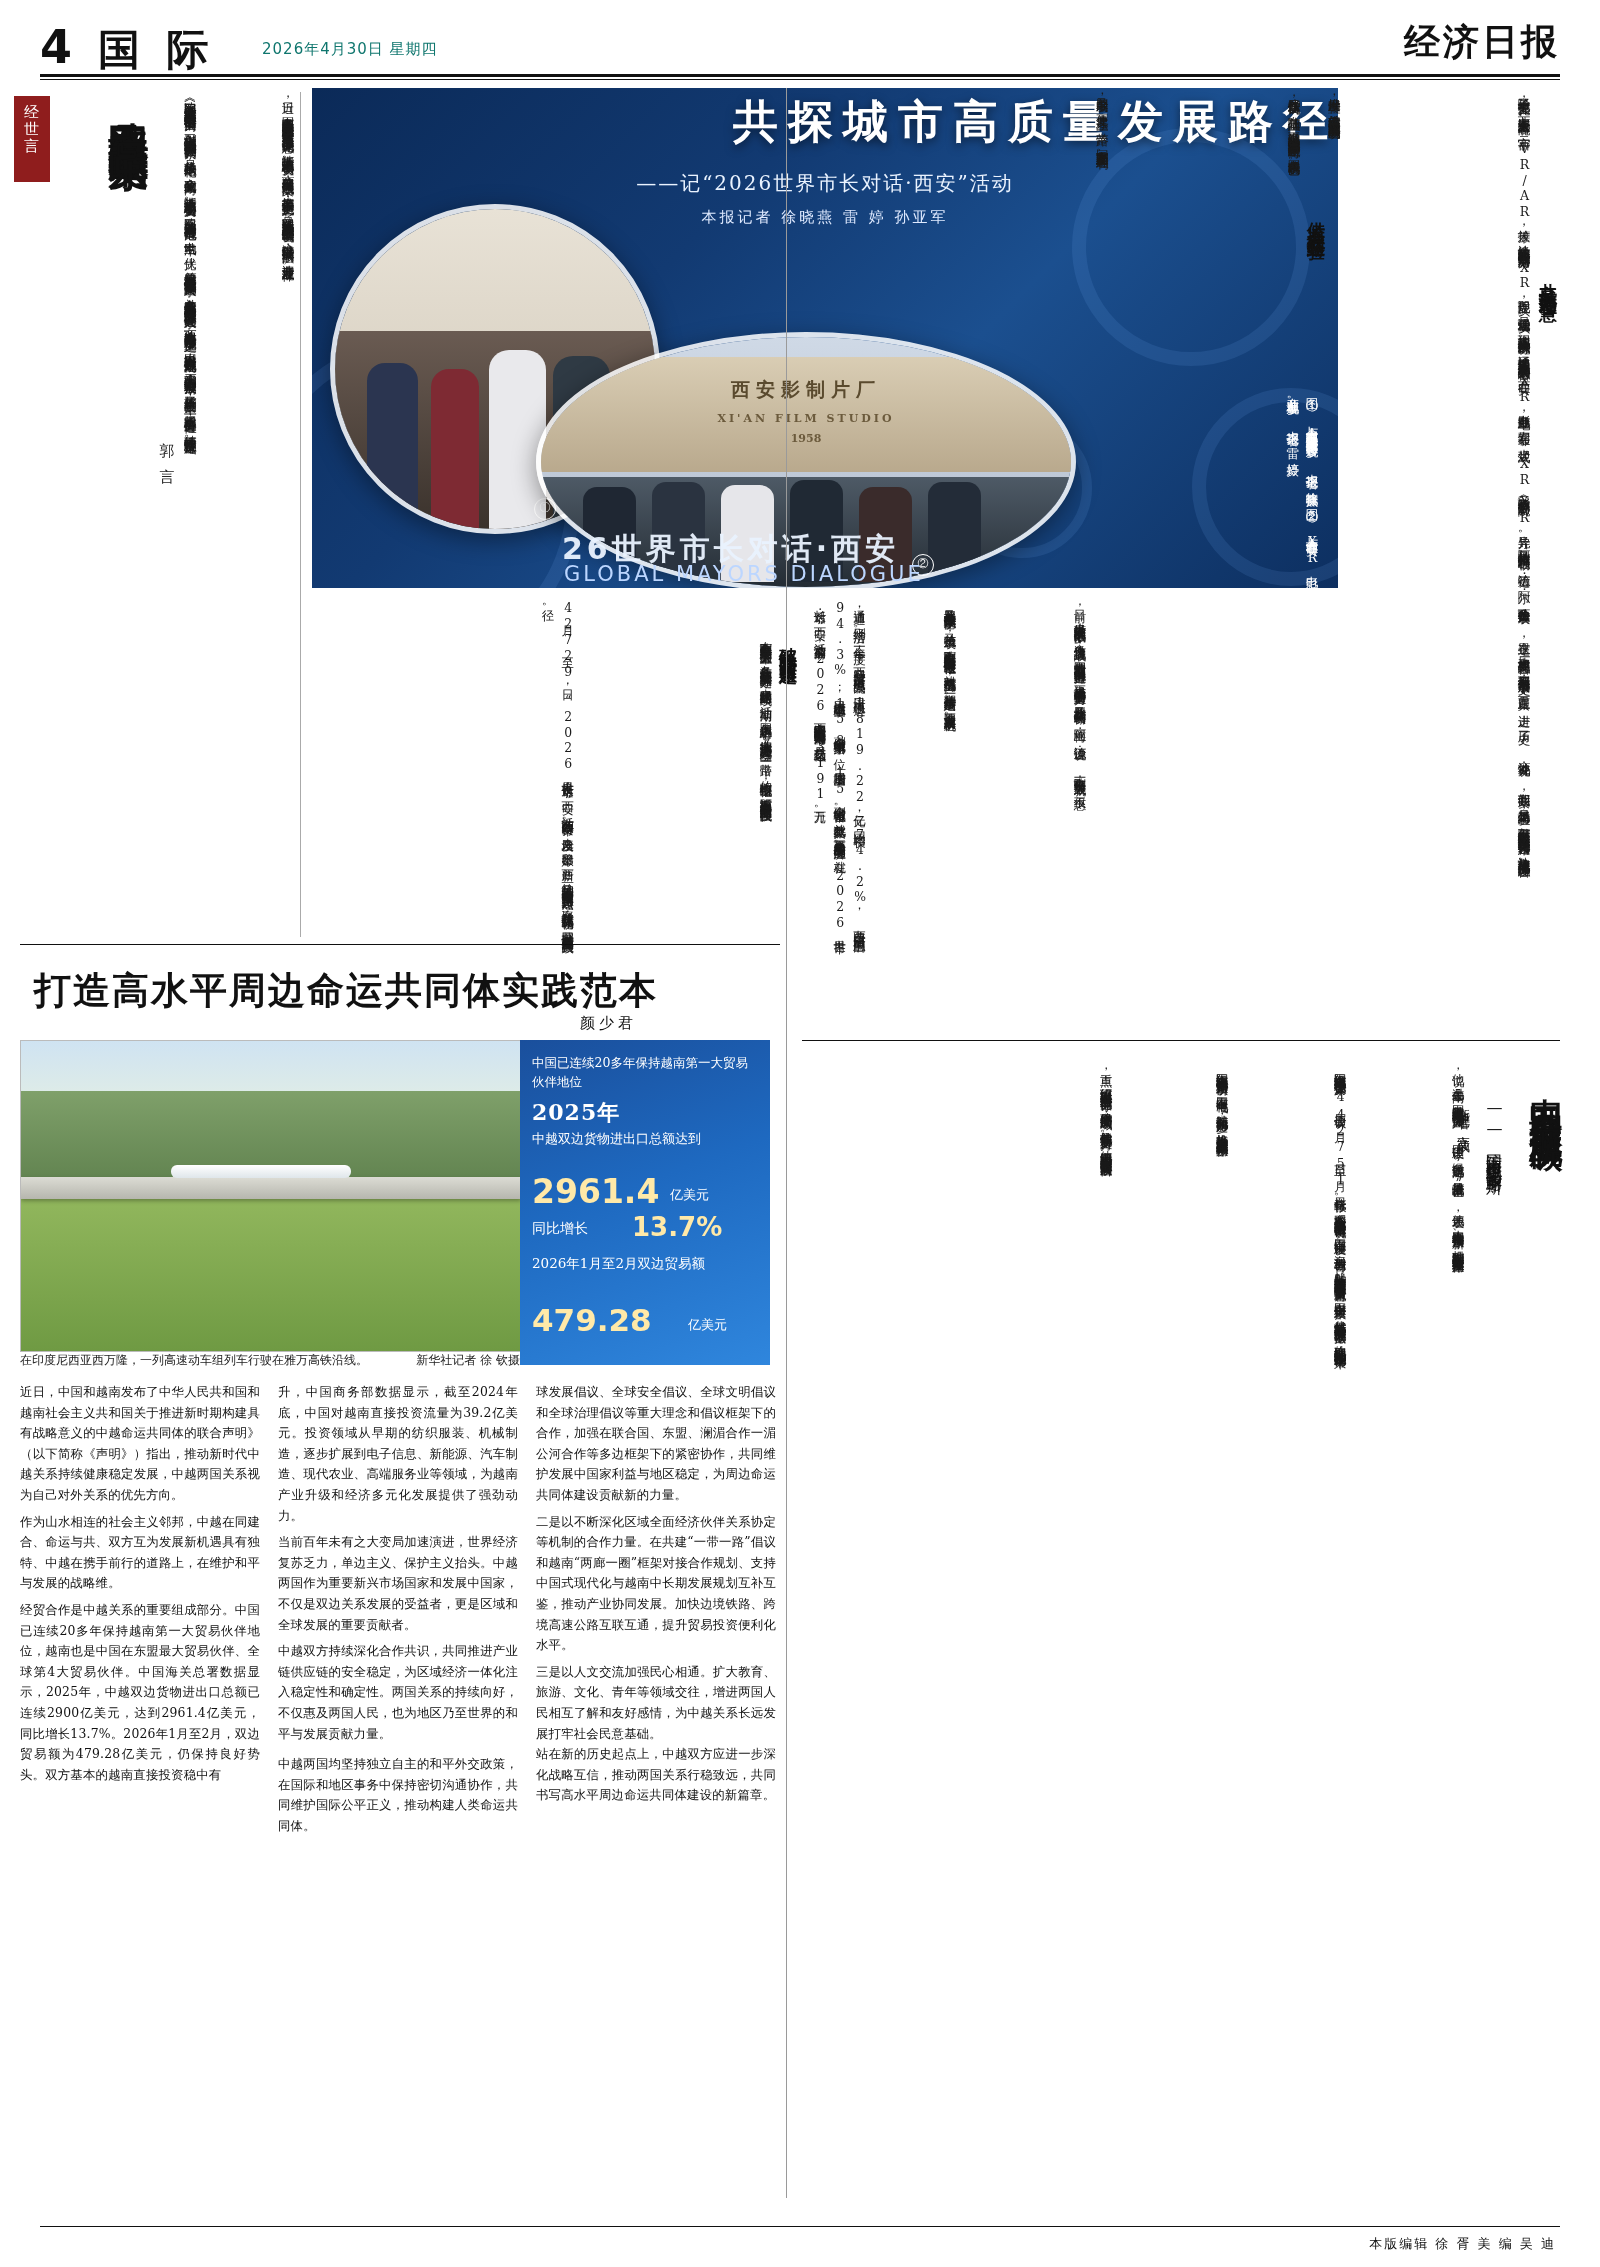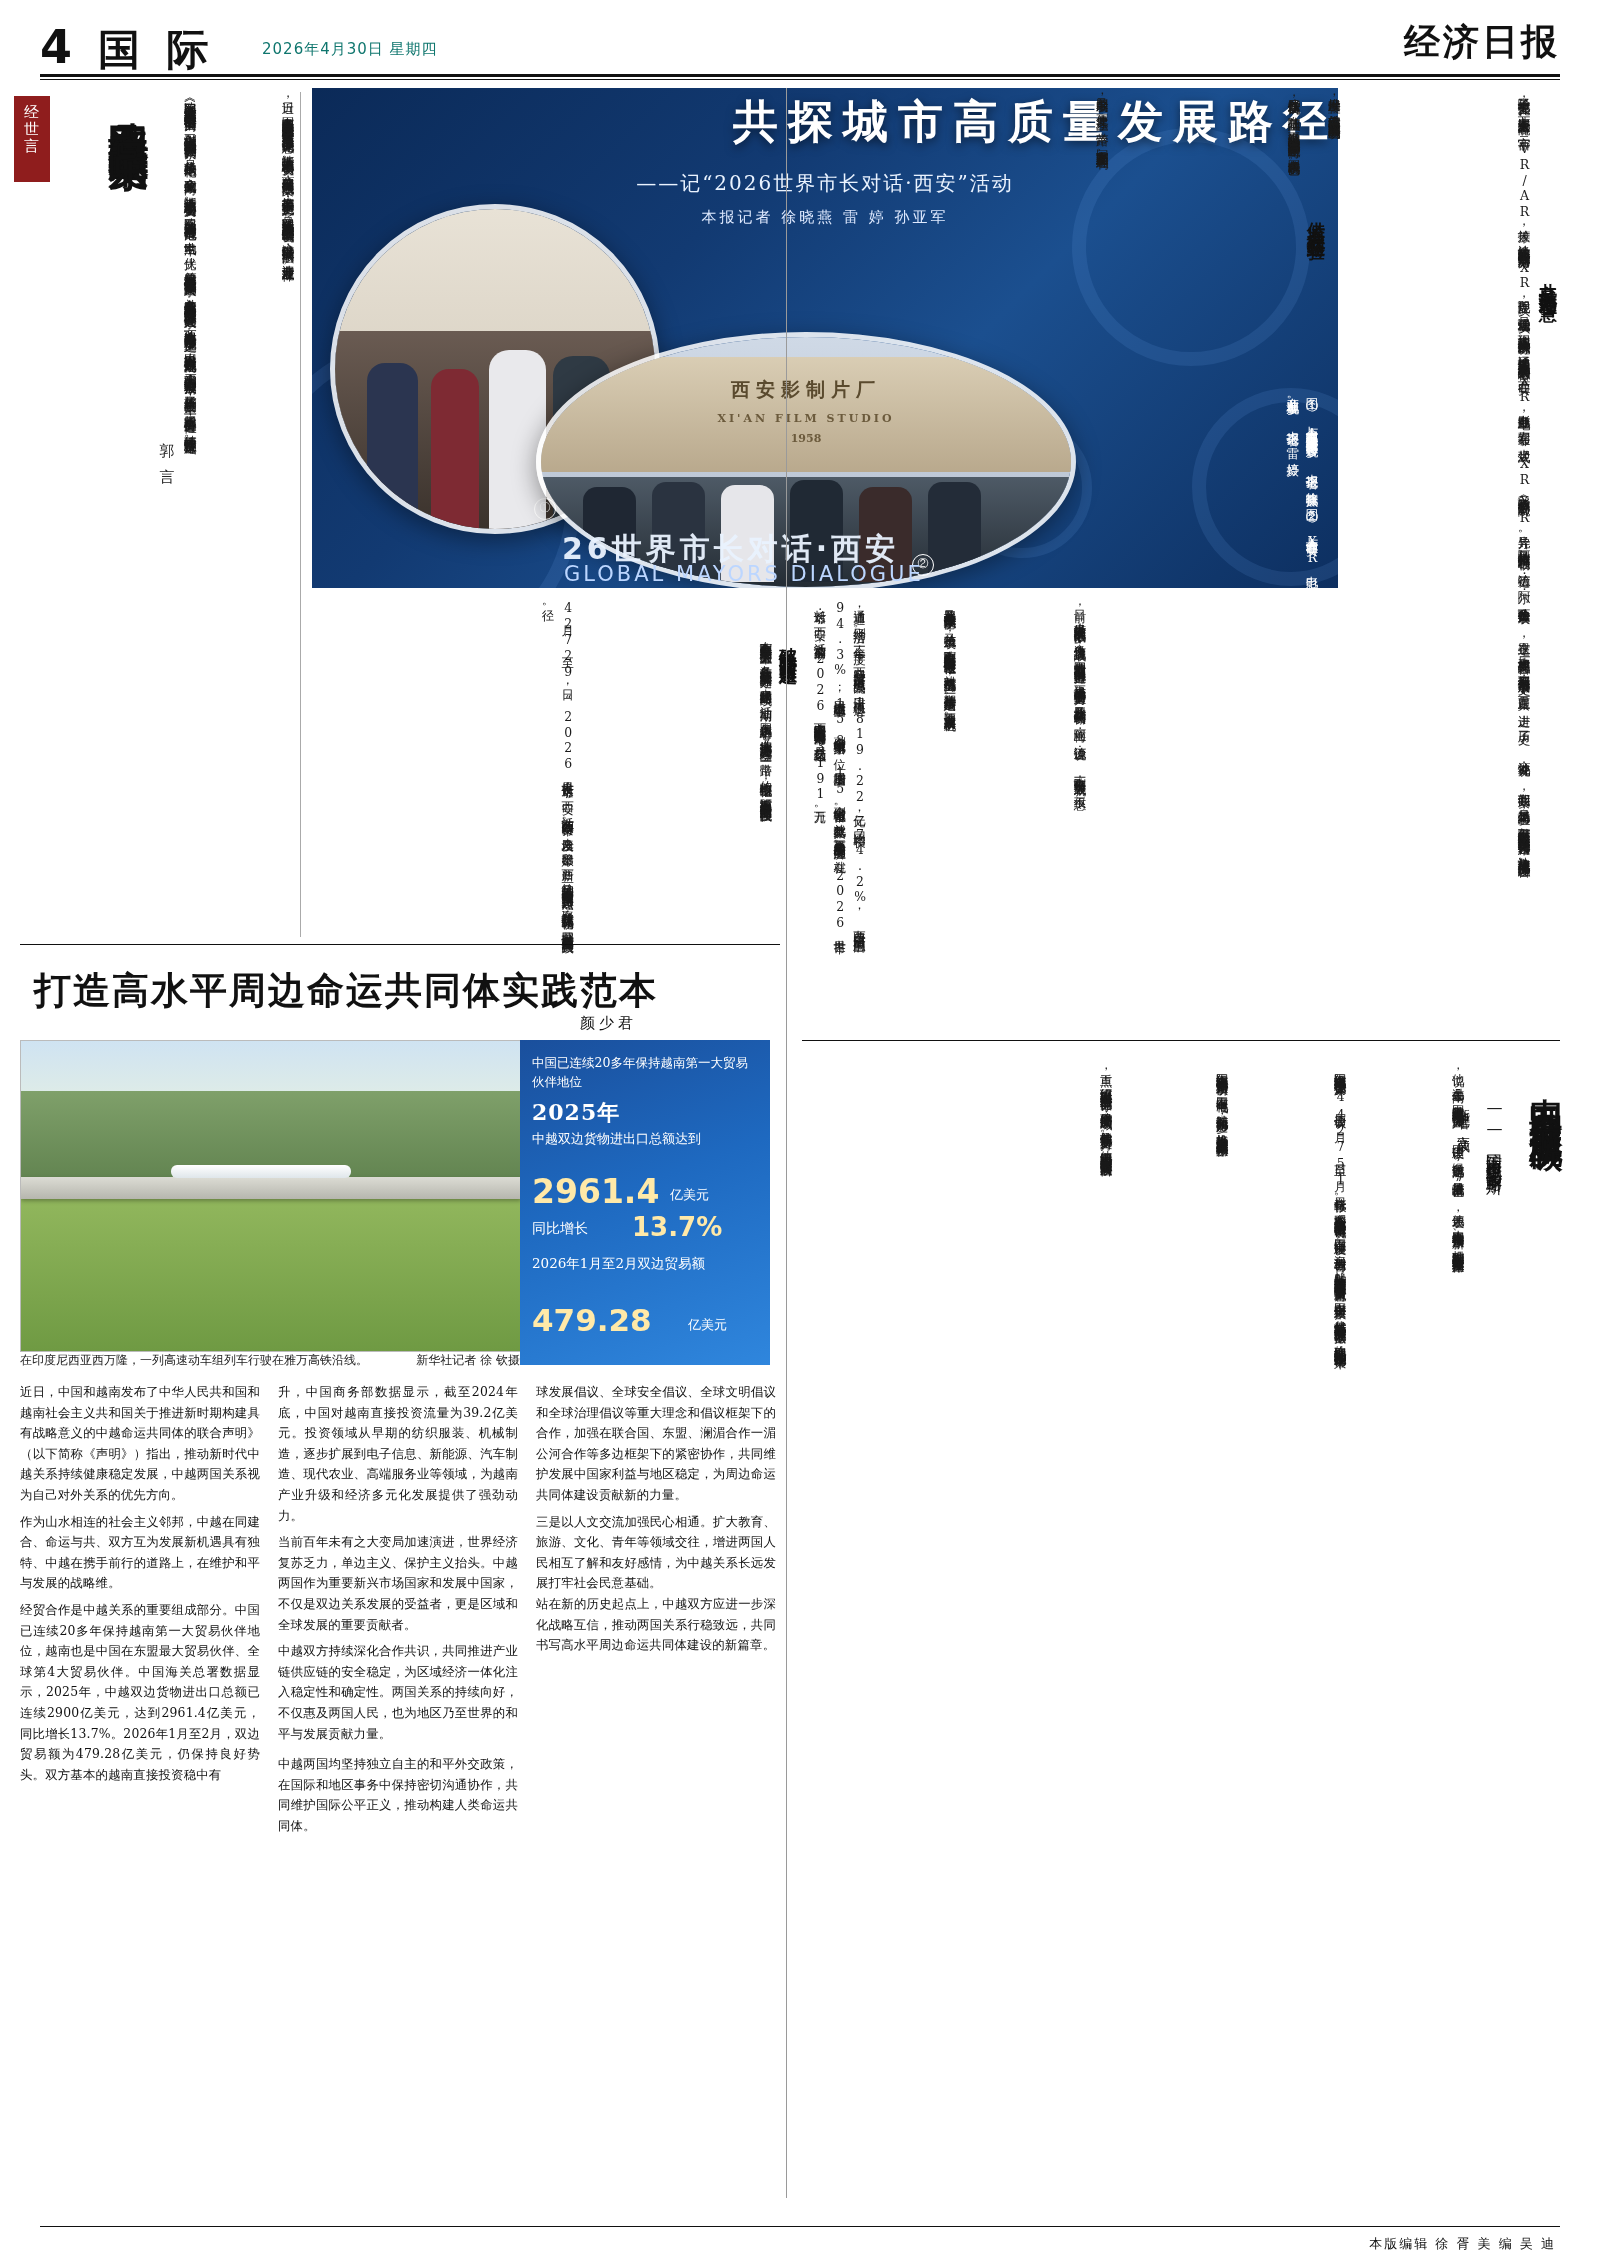--- a/index.html
+++ b/index.html
@@ -234,20 +234,21 @@
       <div class="mtext" style="margin-top:6px;">经贸合作是中越关系的重要组成部分。中国已连续20多年保持越南第一大贸易伙伴地位，越南也是中国在东盟最大贸易伙伴、全球第4大贸易伙伴。中国海关总署数据显示，2025年，中越双边货物进出口总额已连续2900亿美元，达到2961.4亿美元，同比增长13.7%。2026年1月至2月，双边贸易额为479.28亿美元，仍保持良好势头。双方基本的越南直接投资稳中有</div>
     </div>
     <div class="mcol" style="left:258px;">
       <div class="mtext">升，中国商务部数据显示，截至2024年底，中国对越南直接投资流量为39.2亿美元。投资领域从早期的纺织服装、机械制造，逐步扩展到电子信息、新能源、汽车制造、现代农业、高端服务业等领域，为越南产业升级和经济多元化发展提供了强劲动力。</div>
       <div class="mtext" style="margin-top:6px;">当前百年未有之大变局加速演进，世界经济复苏乏力，单边主义、保护主义抬头。中越两国作为重要新兴市场国家和发展中国家，不仅是双边关系发展的受益者，更是区域和全球发展的重要贡献者。</div>
       <div class="mtext" style="margin-top:6px;">中越双方持续深化合作共识，共同推进产业链供应链的安全稳定，为区域经济一体化注入稳定性和确定性。两国关系的持续向好，不仅惠及两国人民，也为地区乃至世界的和平与发展贡献力量。</div>
       <div class="mtext" style="margin-top:10px;">中越两国均坚持独立自主的和平外交政策，在国际和地区事务中保持密切沟通协作，共同维护国际公平正义，推动构建人类命运共同体。</div>
     </div>
     <div class="mcol" style="left:516px;">
       <div class="mtext">球发展倡议、全球安全倡议、全球文明倡议和全球治理倡议等重大理念和倡议框架下的合作，加强在联合国、东盟、澜湄合作一湄公河合作等多边框架下的紧密协作，共同维护发展中国家利益与地区稳定，为周边命运共同体建设贡献新的力量。</div>
+      <div class="mtext" style="margin-top:6px;">二是以不断深化区域全面经济伙伴关系协定等机制的合作力量。在共建“一带一路”倡议和越南“两廊一圈”框架对接合作规划、支持中国式现代化与越南中长期发展规划互补互鉴，推动产业协同发展。加快边境铁路、跨境高速公路互联互通，提升贸易投资便利化水平。</div>
       <div class="mtext" style="margin-top:6px;">三是以人文交流加强民心相通。扩大教育、旅游、文化、青年等领域交往，增进两国人民相互了解和友好感情，为中越关系长远发展打牢社会民意基础。</div>
       <div class="mtext" style="">站在新的历史起点上，中越双方应进一步深化战略互信，推动两国关系行稳致远，共同书写高水平周边命运共同体建设的新篇章。</div>
     </div>
   </div>
 
   <div class="hline" style="left:802px;top:1040px;width:758px;"></div>
   <div class="br-title">中国助力全球航运业脱碳</div>
   <div class="br-sub">——访国际海事组织秘书长多明格斯</div>
   <div class="br-by">新华社记者  高文成</div>
 

